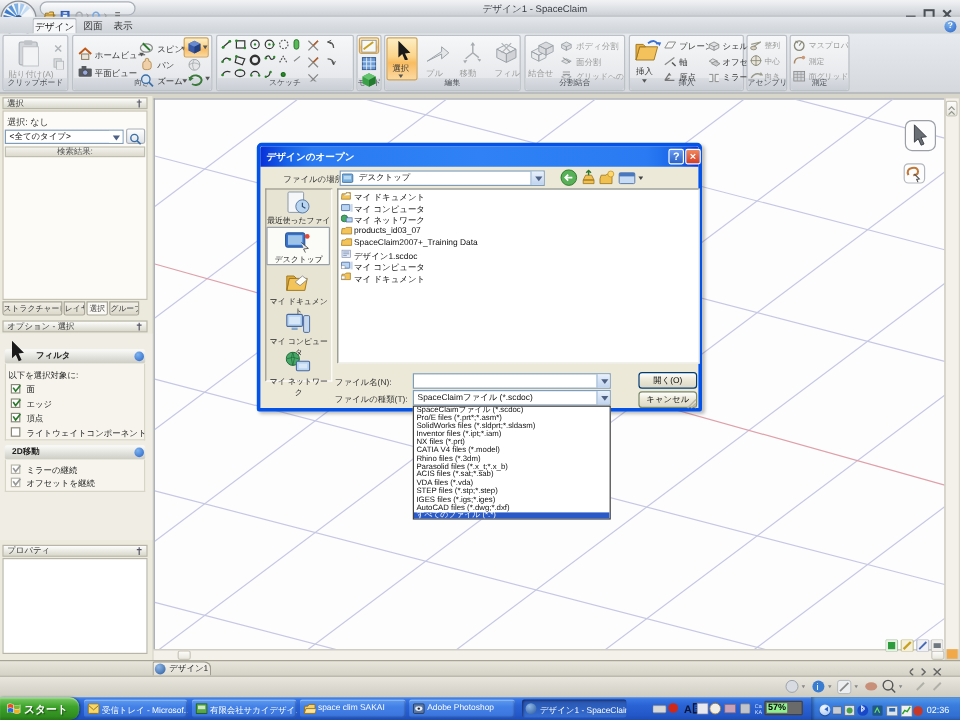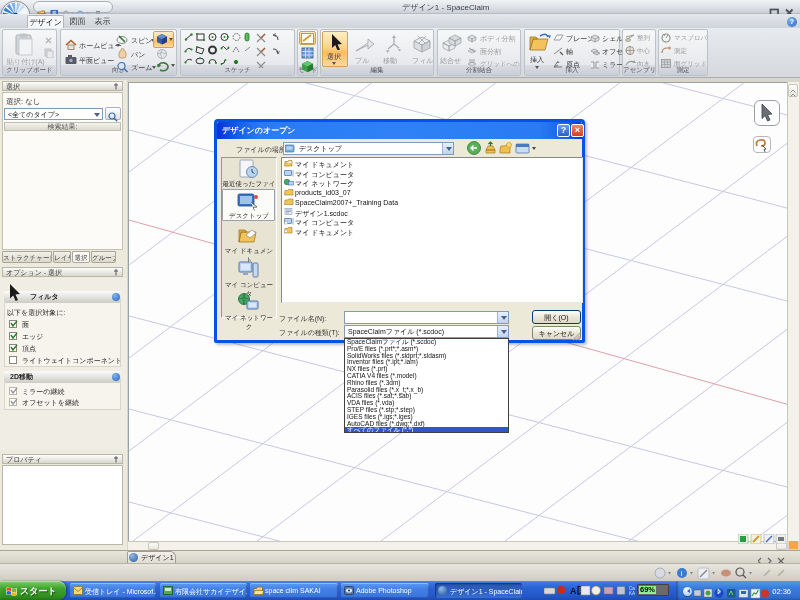--- a/index.html
+++ b/index.html
@@ -671,21 +671,21 @@
       <rect x="37" y="2" width="9" height="9" fill="#e8e8f0" stroke="#8888a0" stroke-width=".6"></rect>
       <circle cx="52" cy="6.5" r="4.5" fill="#f0f0e8" stroke="#a08040" stroke-width=".8"></circle>
       <rect x="60" y="3" width="9" height="7" fill="#c8a0b8" stroke="#806880" stroke-width=".6"></rect>
       <rect x="73" y="2.5" width="8" height="8" rx="1" fill="#c0c4cc" stroke="#70747c" stroke-width=".6"></rect>
       <text x="85" y="6" font-size="4.5" fill="#d8e4f8" font-family="Liberation Sans">Ca</text>
       <text x="85" y="11" font-size="4.5" fill="#d8e4f8" font-family="Liberation Sans">KA</text>
     </svg>
   </div>
   <div class="abs" style="left:637px;top:584px;width:32px;height:12px;background:#6a6a6a;border:1px solid #404040;border-radius:1px">
     <div class="abs" style="left:1px;top:1px;width:17px;height:8px;background:#8ef08e"></div>
-    <div class="abs" style="left:2px;top:0px;font-size:7.5px;font-weight:bold;color:#000">69%</div>
+    <div class="abs" style="left:2px;top:0px;font-size:7.5px;font-weight:bold;color:#000">57%</div>
   </div>
   <div class="abs" id="tray"></div>
   <div class="abs" style="left:683px;top:587px;width:9px;height:9px;border-radius:50%;background:radial-gradient(circle at 35% 30%,#f4f8fe,#9cc0ea);box-shadow:0 1px 1px rgba(0,0,40,.35)"></div>
   <div class="abs" style="left:685px;top:589px;width:0;height:0;border:2.5px solid transparent;border-right:3.5px solid #2a62c8"></div>
   <div class="abs" style="left:694px;top:585px;width:76px;height:11px">
     <svg width="76" height="11">
       <rect x="0" y="2" width="7" height="6" fill="#c8ccd4" stroke="#555" stroke-width=".5"></rect>
       <rect x="10" y="1" width="8" height="8" fill="#e0e0e8" stroke="#666" stroke-width=".5"></rect>
         <circle cx="14" cy="5" r="2.5" fill="#48a048"></circle>
       <circle cx="25" cy="5" r="4.5" fill="#1848c8"></circle>

